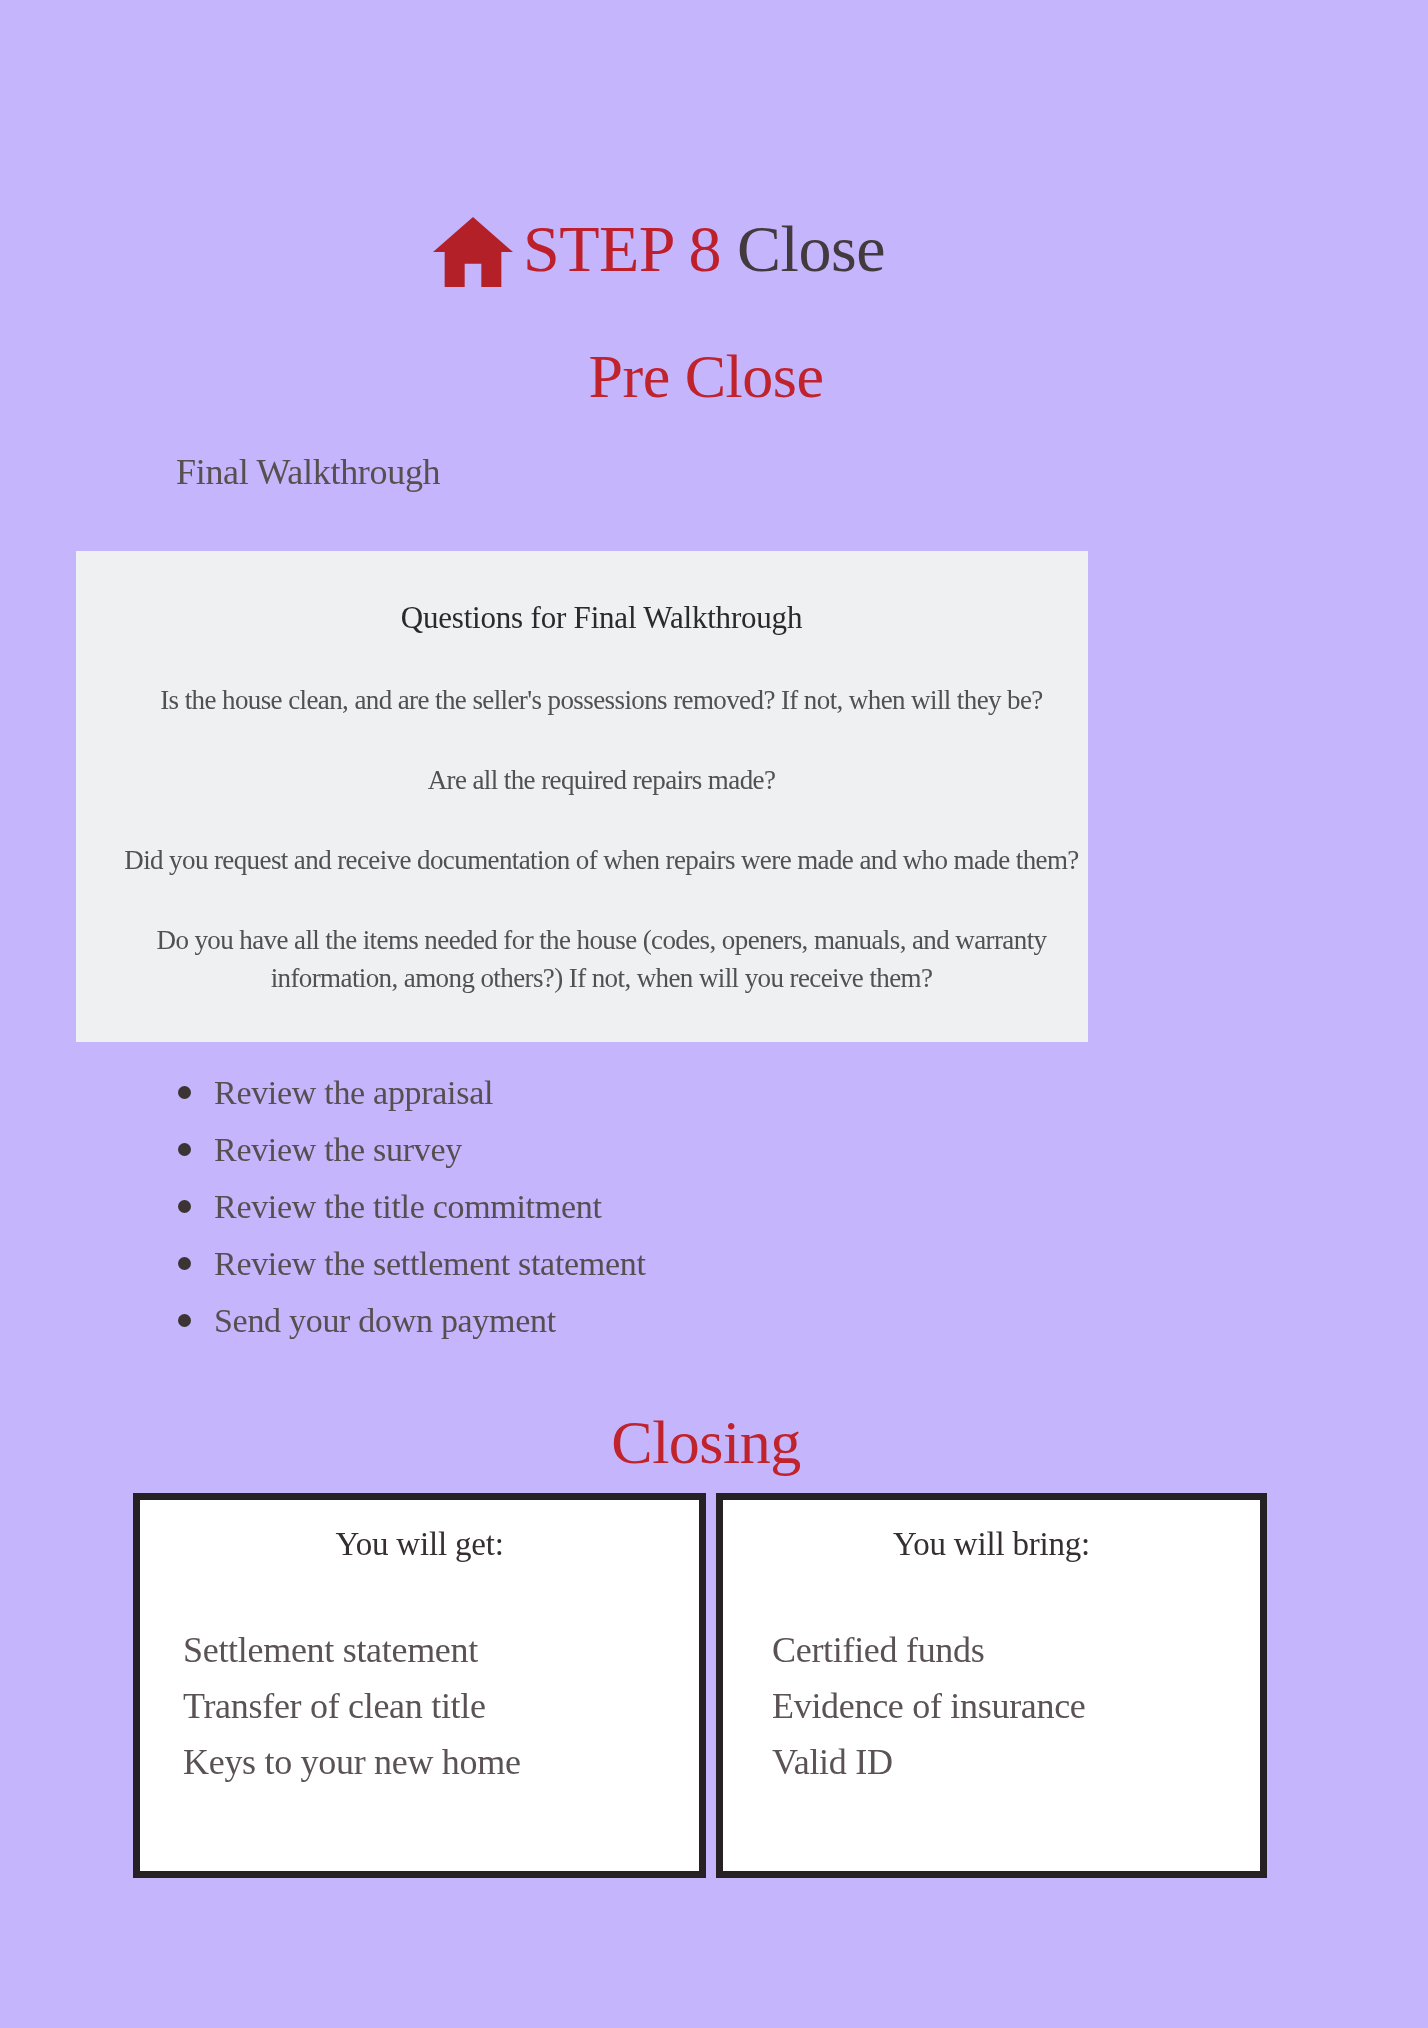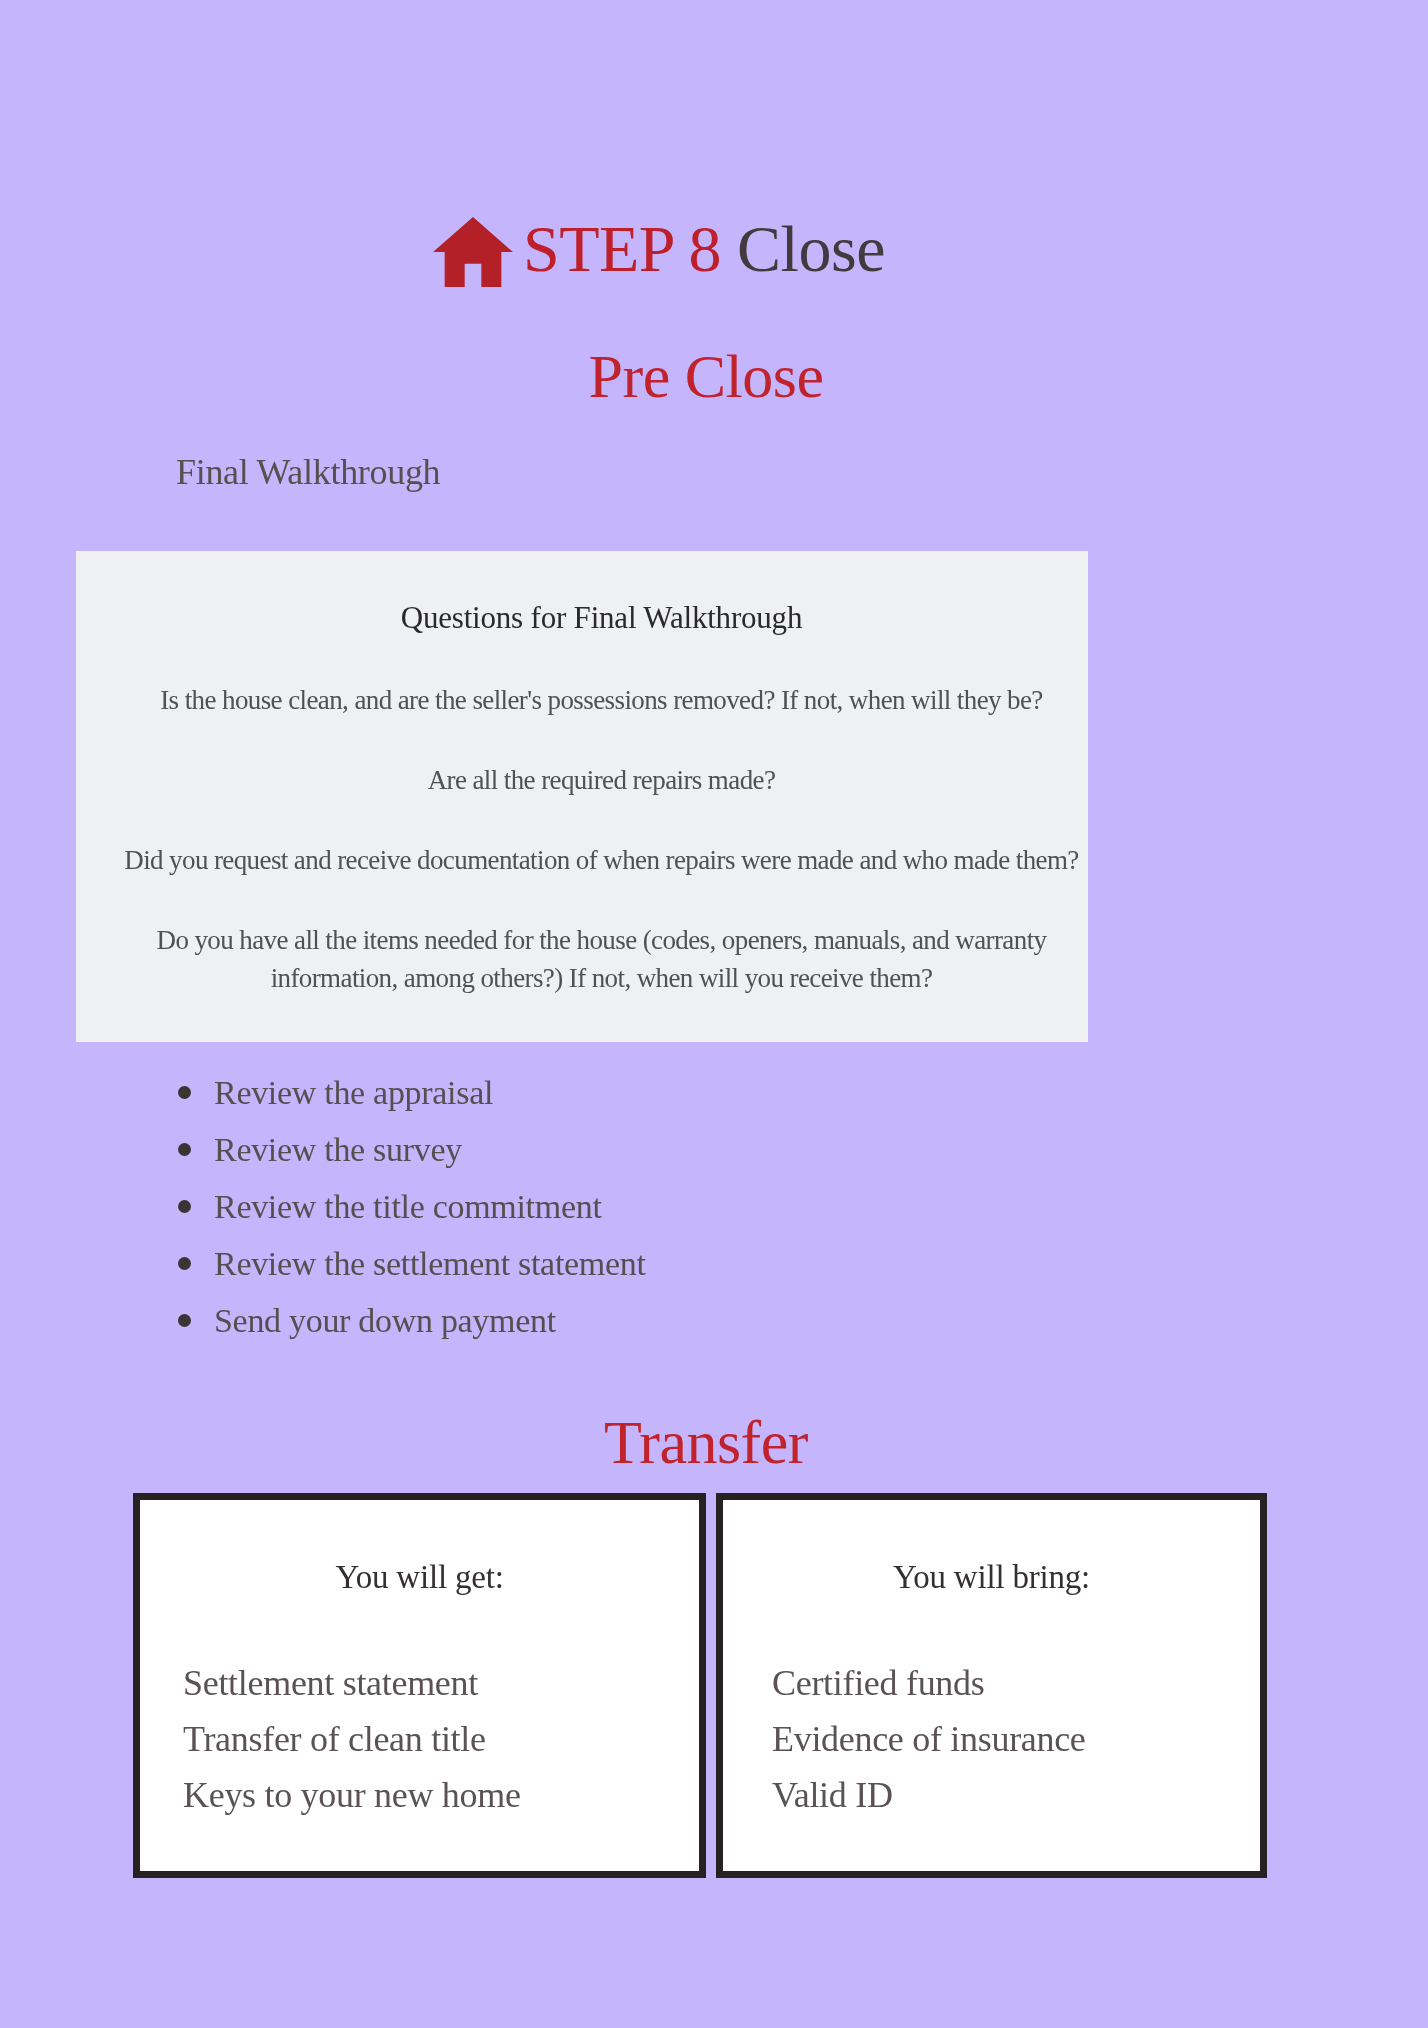--- a/index.html
+++ b/index.html
@@ -129,21 +129,21 @@
     position: absolute;
     top: 1493px;
     height: 385px;
     box-sizing: border-box;
     border: 7px solid #262122;
     background: #ffffff;
   }
   .get-box   { left: 133px; width: 573px; }
   .bring-box { left: 716px; width: 551px; }
   .close-box h4 {
-    margin: 57px 0 0;
+    margin: 24px 0 0;
     text-align: center;
     font-size: 33px;
     line-height: 40px;
     font-weight: 400;
     color: #362f31;
     letter-spacing: -0.2px;
   }
   .box-items { margin-top: 58px; }
   .get-box   .box-items { padding-left: 43px; }
   .bring-box .box-items { padding-left: 37px; margin-left: 12px; }
@@ -183,21 +183,21 @@
   </section>
 
   <ul class="checklist">
       <li class="check-item">Review the appraisal</li>
       <li class="check-item">Review the survey</li>
       <li class="check-item">Review the title commitment</li>
       <li class="check-item">Review the settlement statement</li>
       <li class="check-item">Send your down payment</li>
     </ul>
 
-  <h1 class="section-heading closing">Transfer</h1>
+  <h1 class="section-heading closing">Closing</h1>
 
   <div class="close-box get-box">
     <h4>You will get:</h4>
     <div class="box-items">
         <div class="box-item">Settlement statement</div>
         <div class="box-item">Transfer of clean title</div>
         <div class="box-item">Keys to your new home</div>
       </div>
   </div>
 

